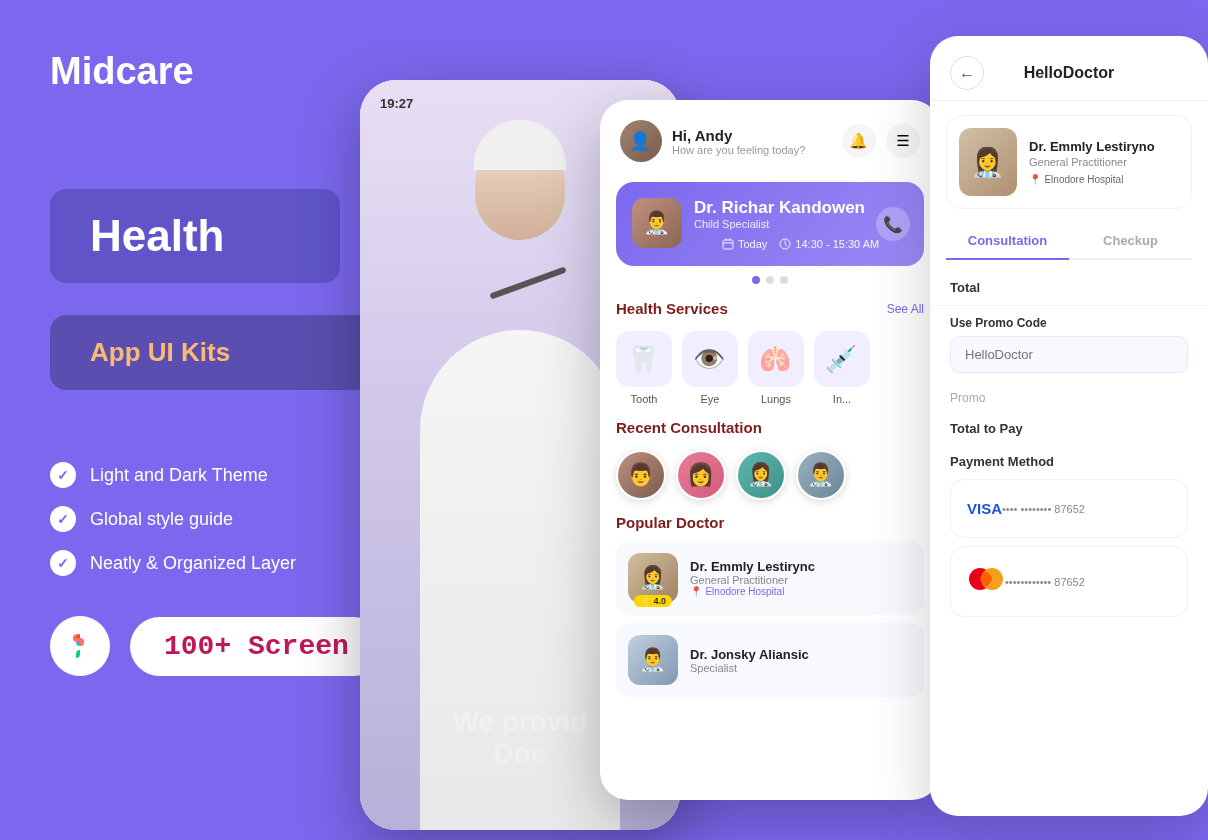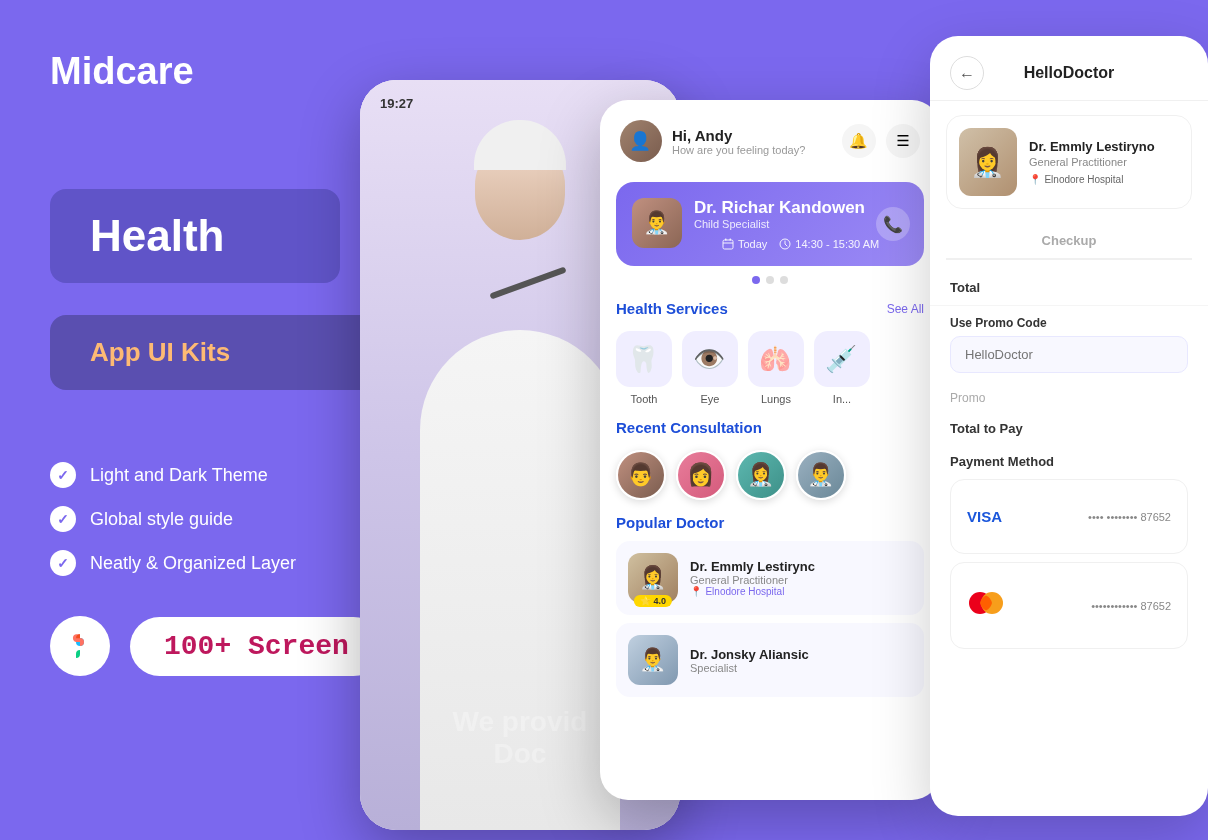--- a/index.html
+++ b/index.html
@@ -279,21 +279,21 @@
     
     .section-header {
       padding: 6px 16px;
       display: flex;
       justify-content: space-between;
       align-items: center;
     }
     .section-header h3 {
       font-size: 15px;
       font-weight: 700;
-      color: #1d4ed8;
+      color: #7f1d1d;
     }
     .section-header span {
       font-size: 12px;
       color: #7B68EE;
     }
 
     .services-row {
       display: flex;
       gap: 10px;
       padding: 8px 16px;
@@ -545,27 +545,27 @@
     .payment-section {
       padding: 10px 20px;
     }
     .payment-section h3 {
       font-size: 13px;
       font-weight: 700;
       color: #333;
       margin-bottom: 10px;
     }
     .payment-card {
-      padding: 28px 16px;
+      padding: 20px 16px;
       border: 1.5px solid #f0f0f0;
       border-radius: 14px;
       margin-bottom: 8px;
       display: flex;
       align-items: center;
-      justify-content: space-between;
+      justify-content: flex-start;
     }
     .payment-card .card-brand {
       font-size: 15px;
       font-weight: 800;
       color: #1a56db;
     }
     .payment-card .card-brand.mc {
       color: #eb001b;
     }
     .payment-card .card-num {
@@ -766,20 +766,21 @@
     <div class="doc-profile-info">
       <h4>Dr. Emmly Lestiryno</h4>
       <p>General Practitioner</p>
       <div class="loc">
         📍 <span>Elnodore Hospital</span>
       </div>
     </div>
   </div>
 
   <div class="consult-tabs">
+    <div class="consult-tab active">Consultation</div>
     <div class="consult-tab">Checkup</div>
   </div>
 
   <div class="appt-detail-row">
     <div style="display:flex;justify-content:space-between;align-items:center;">
       <span style="font-size:13px;font-weight:600;color:#333;">Total</span>
       <span style="font-size:13px;font-weight:600;color:#7B68EE;"></span>
     </div>
   </div>
 

